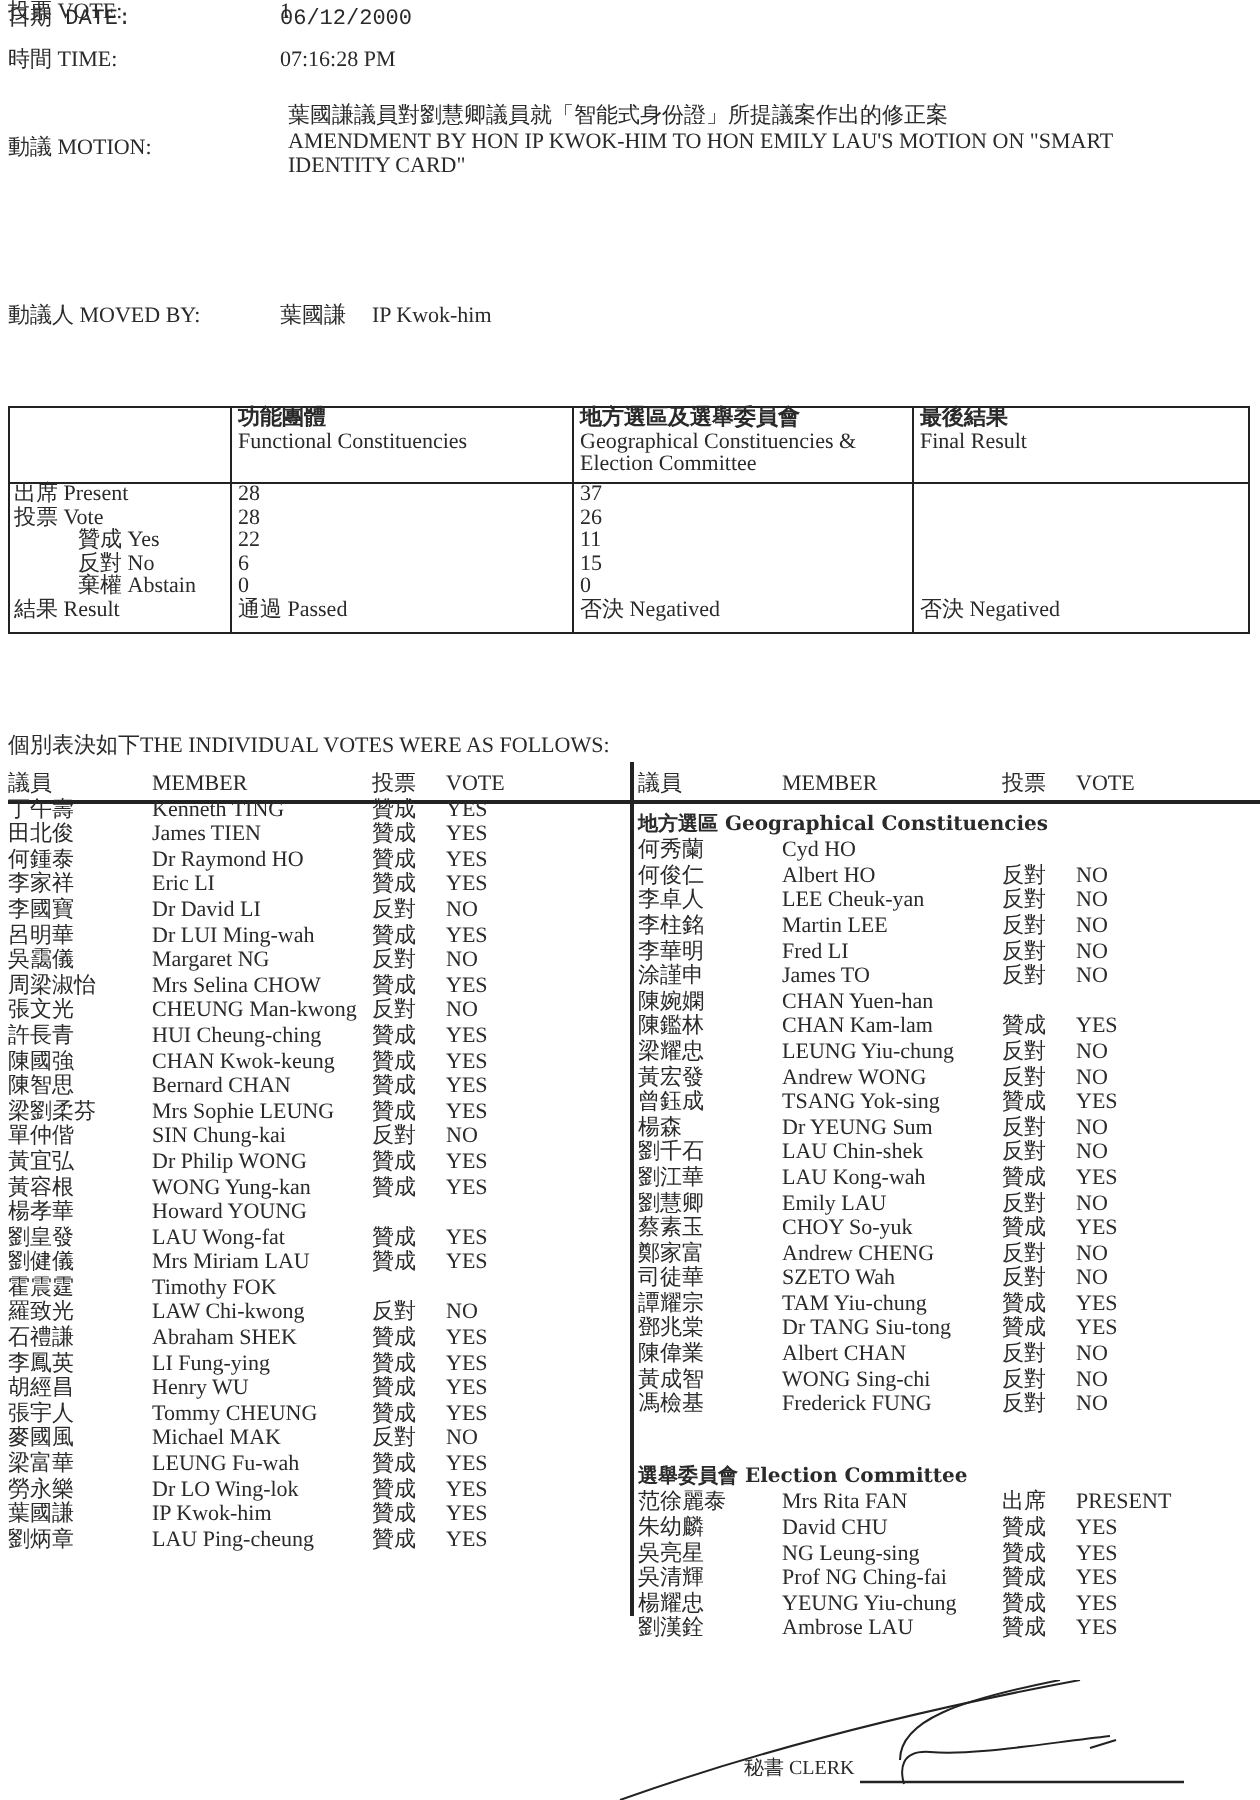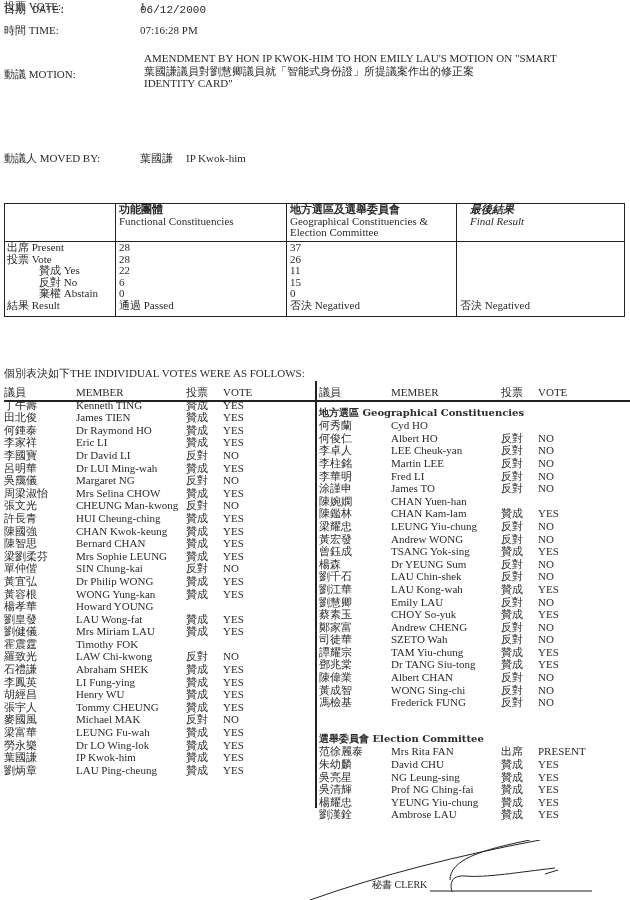--- a/index.html
+++ b/index.html
@@ -58,22 +58,22 @@
 <div class="hdr-row" style="top:4px;font-family:Liberation Mono, monospace;">
   <span class="hdr-label">日期 DATE:</span><span>06/12/2000</span>
 </div>
 <div class="hdr-row" style="top:24px;">
   <span class="hdr-label">時間 TIME:</span><span>07:16:28 PM</span>
 </div>
 
 <div class="motion-block">
   <div class="motion-label">動議 MOTION:</div>
   <div class="motion-text">
+    <div>葉國謙議員對劉慧卿議員就「智能式身份證」所提議案作出的修正案</div>
     <div>AMENDMENT BY HON IP KWOK-HIM TO HON EMILY LAU'S MOTION ON "SMART</div>
-    <div>葉國謙議員對劉慧卿議員就「智能式身份證」所提議案作出的修正案</div>
     <div>IDENTITY CARD"</div>
   </div>
 </div>
 
 <div class="moved">
   <span class="ml">動議人 MOVED BY:</span><span class="zh">葉國謙</span><span>IP Kwok-him</span>
 </div>
 
 <div class="summary">
   <div class="col" style="left:110px;"></div>
@@ -83,21 +83,21 @@
 
   <div class="cell hd" style="left:285px;">
     <div class="zh">地方選區及選舉委員會</div>
     <div>Geographical Constituencies &amp;</div>
     <div>Election Committee</div>
   </div>
   <div class="cell hd" style="left:114px;">
     <div class="zh">功能團體</div>
     <div>Functional Constituencies</div>
   </div>
-  <div class="cell hd" style="left:465px;font-style:italic;">
+  <div class="cell hd" style="left:455px;">
     <div class="zh">最後結果</div>
     <div>Final Result</div>
   </div>
 
   <div class="rows" style="left:2px;">
     <div>出席 Present</div>
     <div>投票 Vote</div>
     <div class="indent">贊成 Yes</div>
     <div class="indent">反對 No</div>
     <div class="indent">棄權 Abstain</div>

